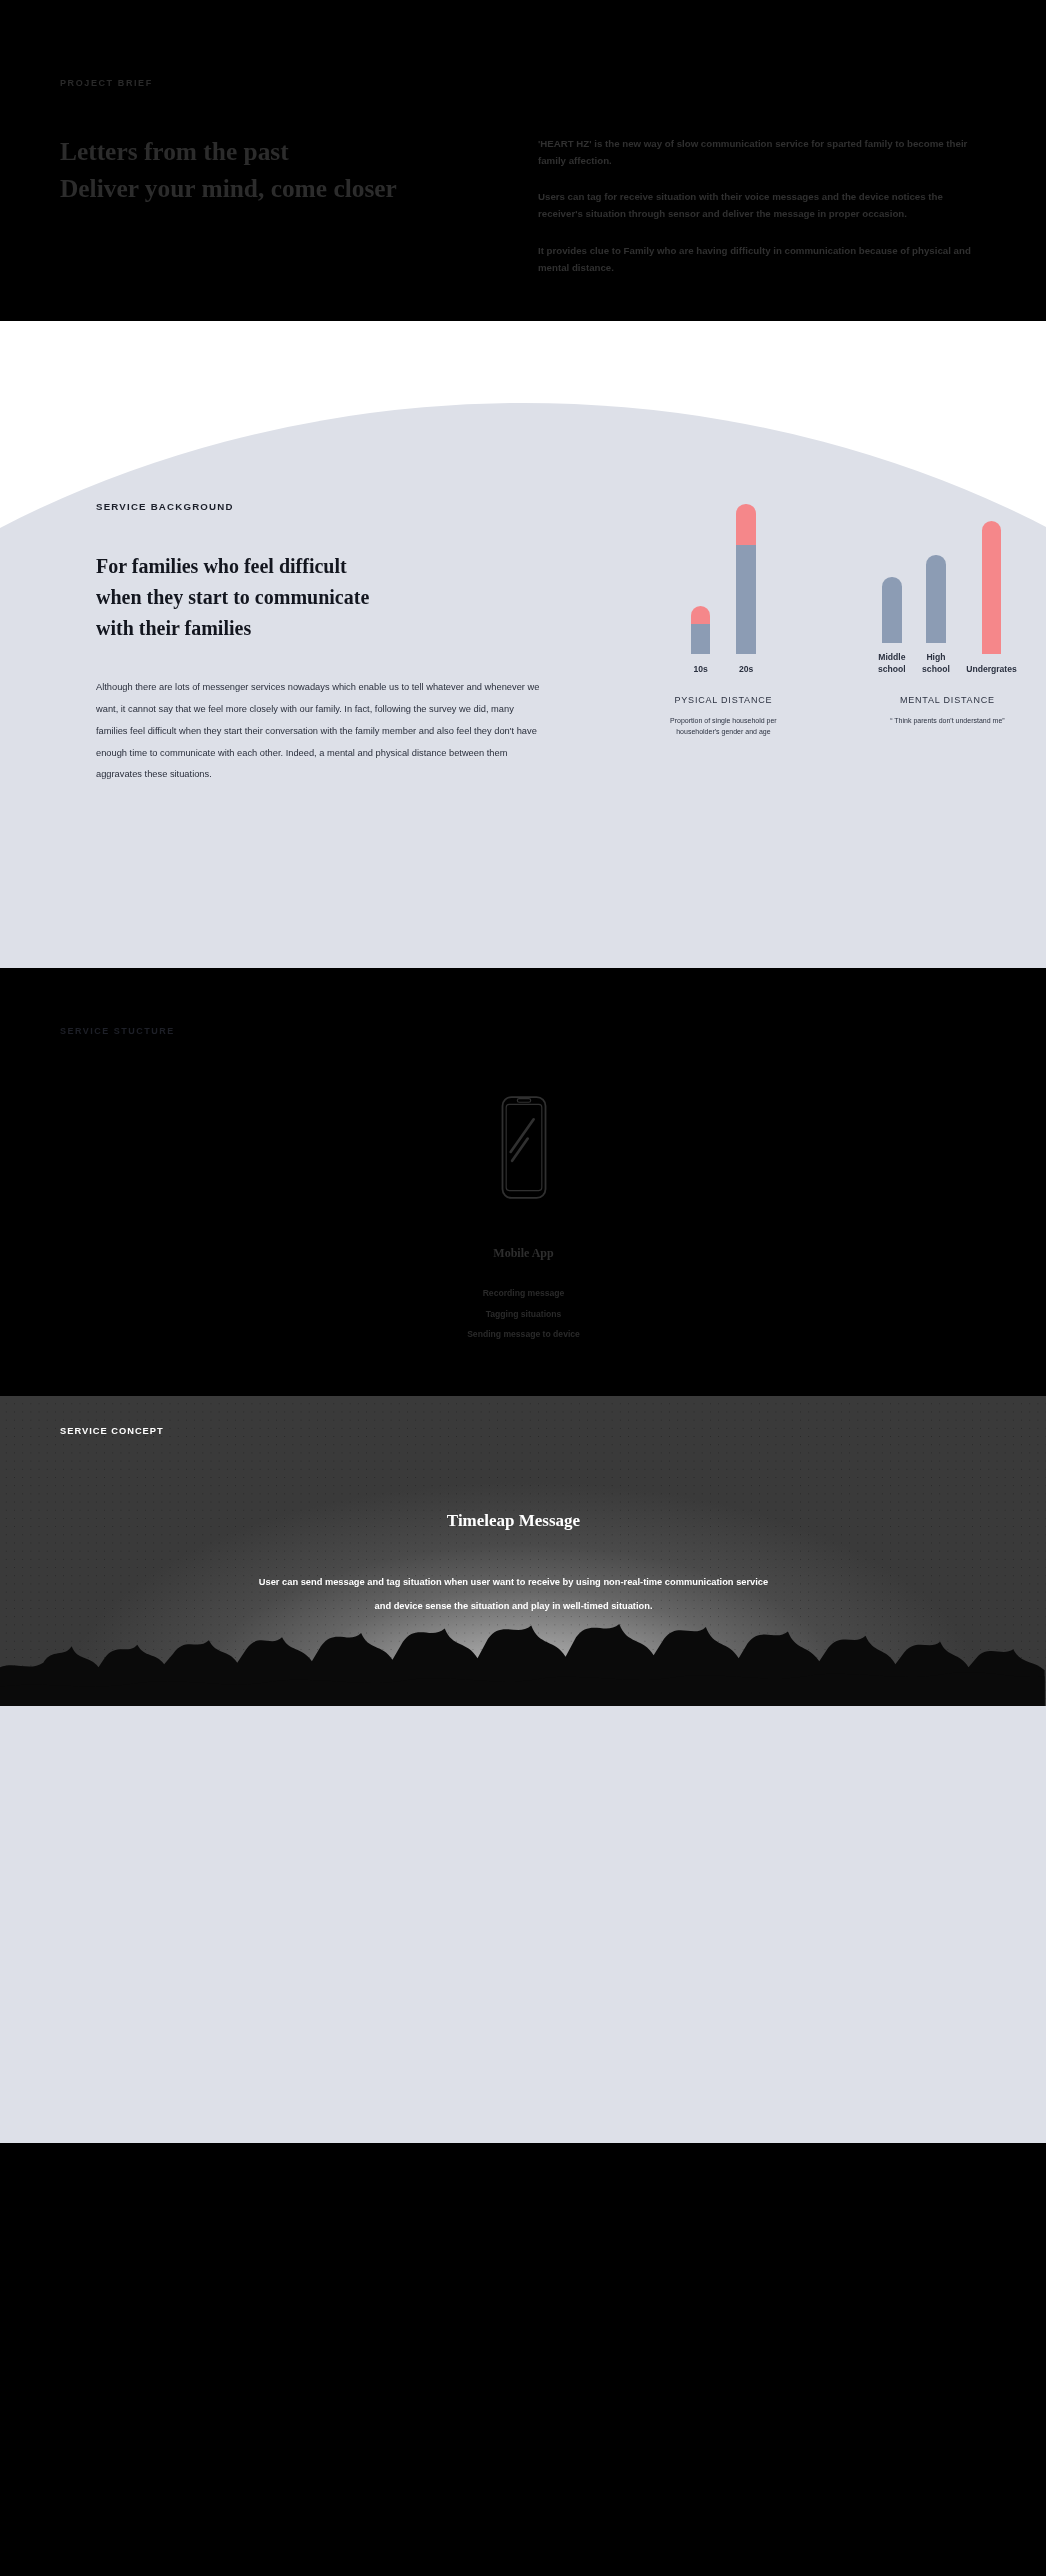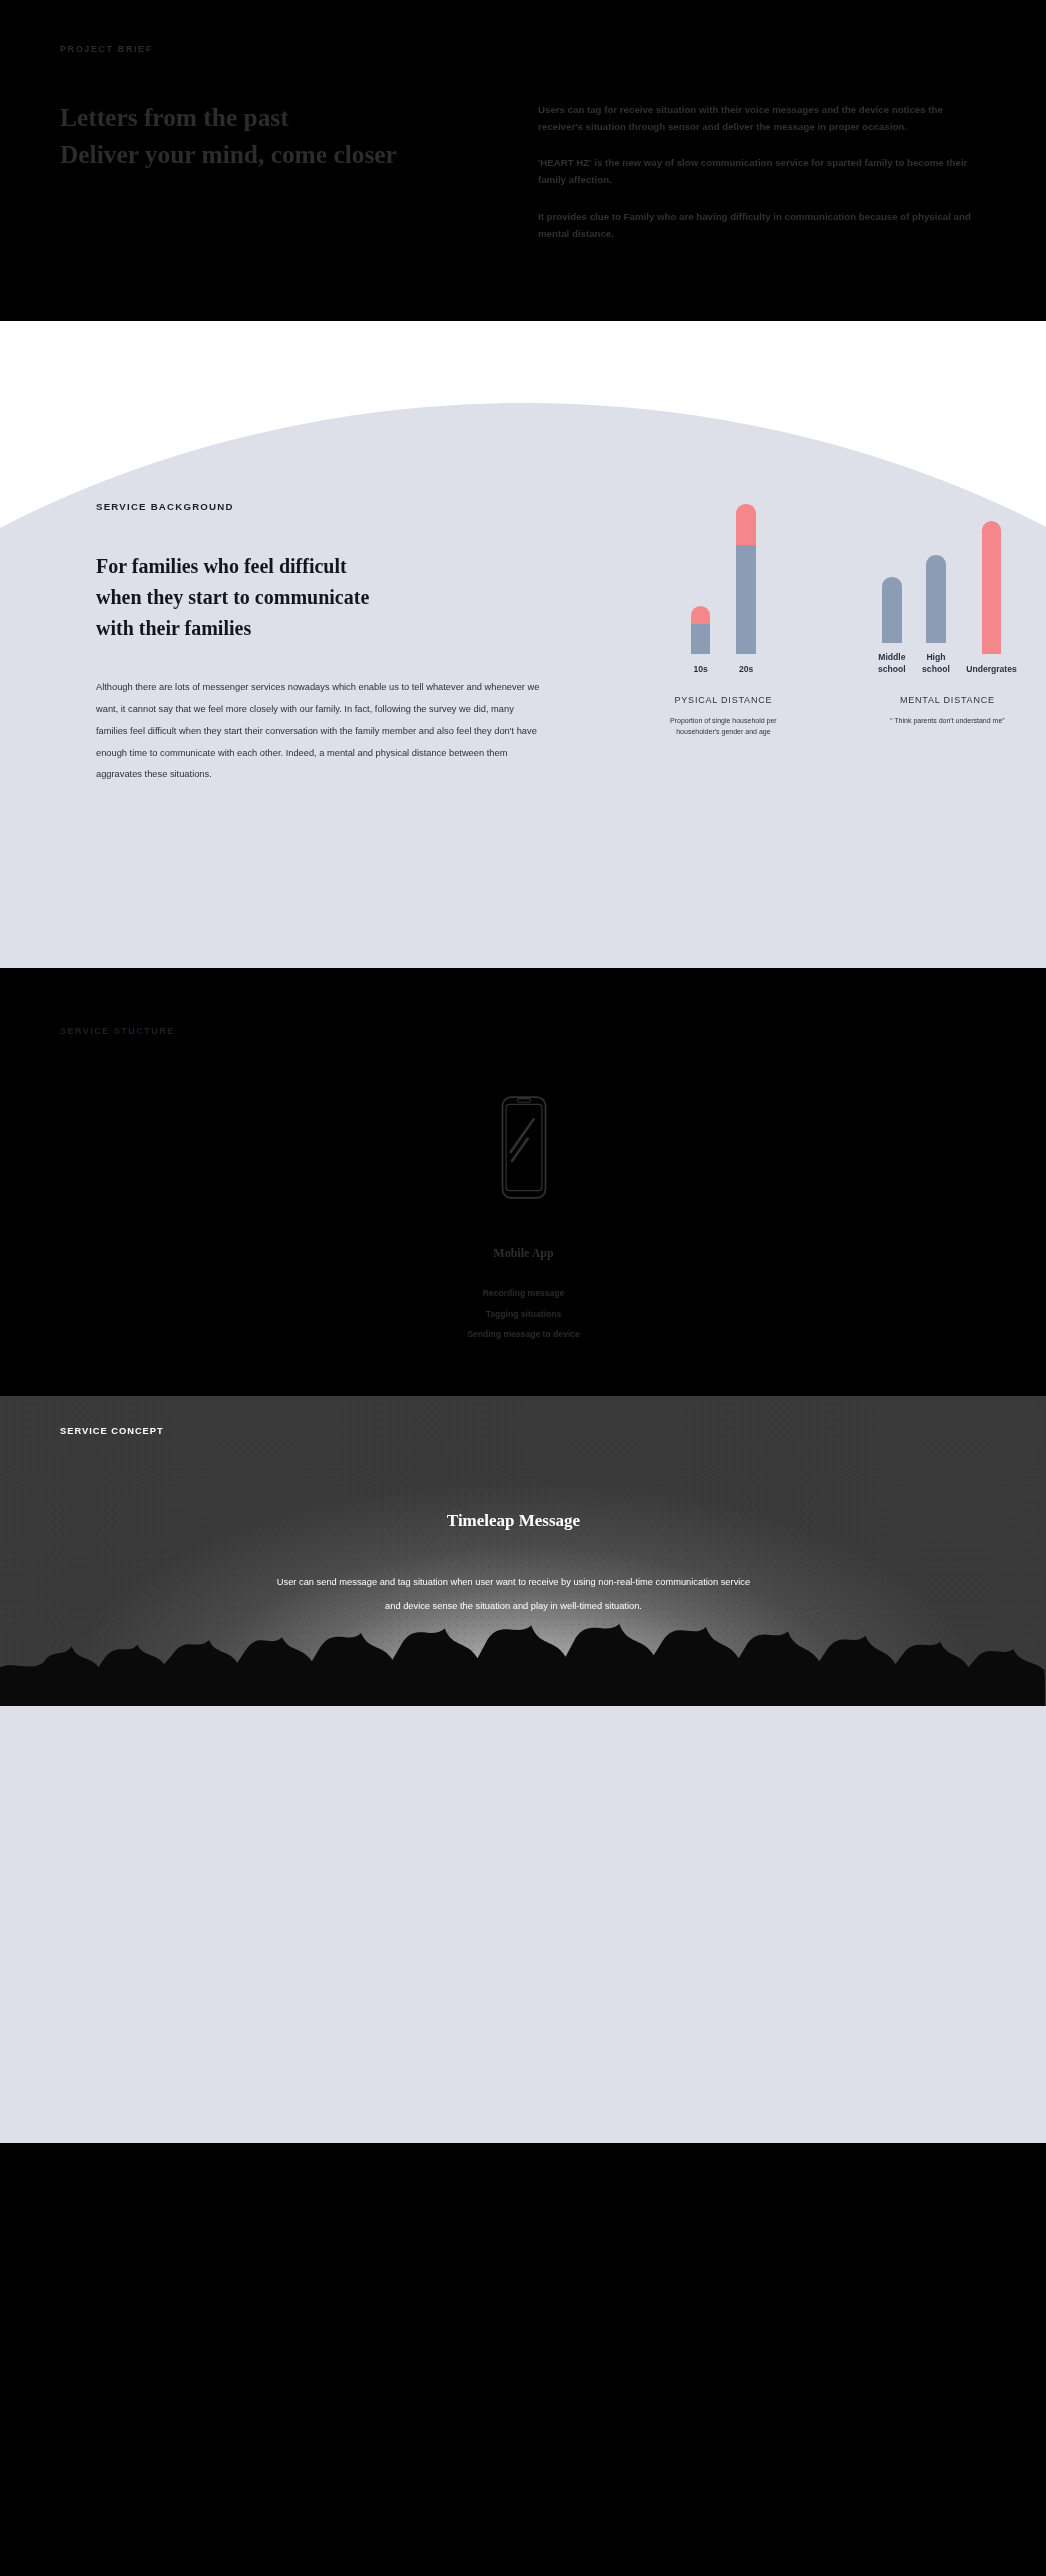--- a/index.html
+++ b/index.html
@@ -9,21 +9,21 @@
     font-family:"Liberation Sans", sans-serif;
     -webkit-font-smoothing:antialiased;
   }
   .page { width:1047px; position:relative; overflow:hidden; }
 
   
   .hero {
     position:relative;
     background:#000;
     height:321px;
-    padding:44px 60px 0 60px;
+    padding:78px 60px 0 60px;
   }
   .hero-inner { display:flex; }
   .hero-left { width:478px; flex:0 0 478px; }
   .hero-right { flex:1; padding-top:58px; }
   .eyebrow {
     font-size:9px;
     letter-spacing:1.6px;
     font-weight:700;
     color:#2a2a2a;
     text-transform:uppercase;
@@ -228,21 +228,21 @@
     font-family:"Liberation Serif", serif;
     font-size:17px;
     font-weight:700;
     color:#fff;
   }
   .cc-lines { margin-top:39px; }
   .cc-lines div {
     font-size:9.3px;
     line-height:2.6;
     color:#fff;
-    font-weight:400;
+    font-weight:700;
   }
 
   
   .br-sec { display:flex; height:437px; }
   .br-left {
     width:523px; flex:0 0 523px;
     background:#33353d;
     display:flex; flex-direction:column;
     align-items:center; justify-content:center;
   }
@@ -283,22 +283,22 @@
 <div class="page">
 
   <section class="hero">
     <div class="hero-inner">
       <div class="hero-left">
         <div class="eyebrow">PROJECT BRIEF</div>
         <div class="hero-title">Letters from the past
 Deliver your mind, come closer</div>
       </div>
       <div class="hero-right">
+        <p class="hero-p">'HEART HZ' is the new way of slow communication service for sparted family to become  their family affection.</p>
         <p class="hero-p">Users can tag for receive situation with their voice messages and the device notices the receiver's situation through sensor and deliver the message in proper occasion.</p>
-        <p class="hero-p">'HEART HZ' is the new way of slow communication service for sparted family to become  their family affection.</p>
         <p class="hero-p">It provides clue to Family who are having difficulty in communication because of physical and mental distance.</p>
       </div>
     </div>
   </section>
 
   <section class="bg-sec">
     <div class="arc"></div>
     <div class="bg-content">
       <div class="bg-left">
         <div class="bg-eyebrow">SERVICE BACKGROUND</div>

